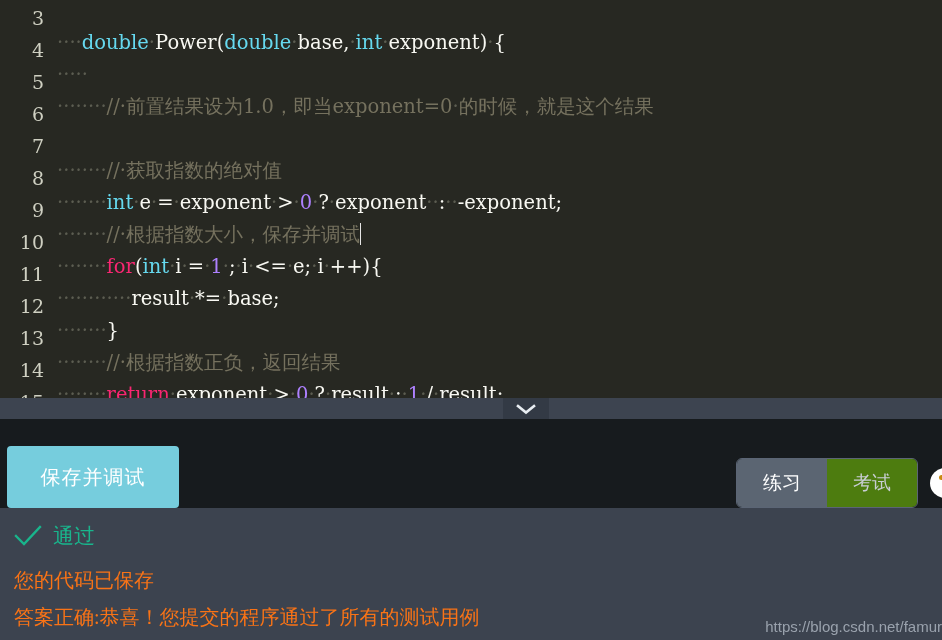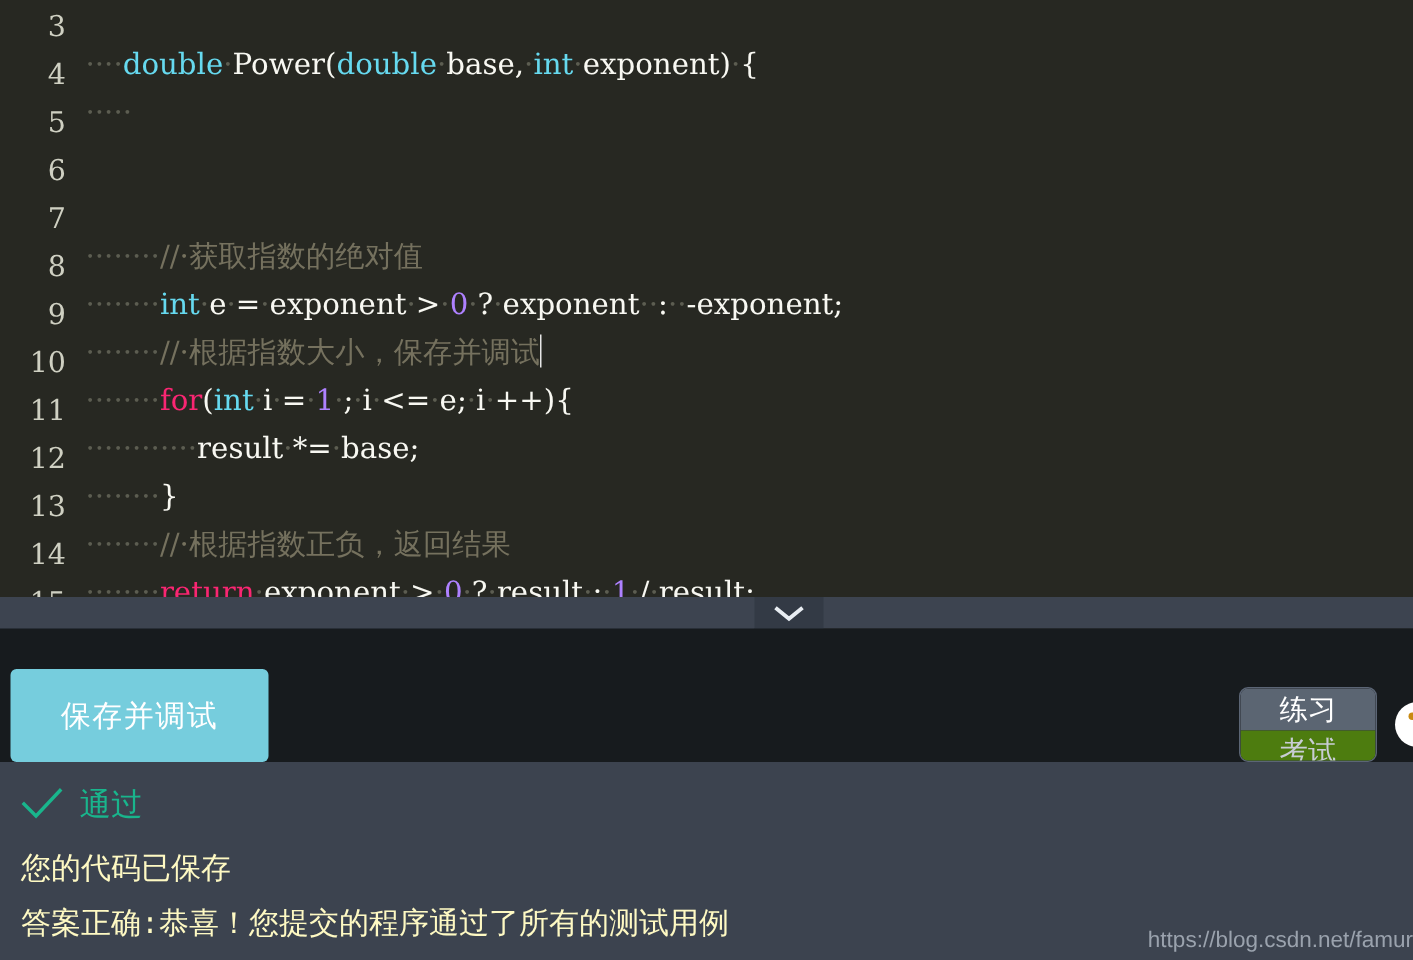--- a/index.html
+++ b/index.html
@@ -129,21 +129,20 @@
     padding-right: 0px;
     margin-right: -18px;
   }
   .mode-toggle {
     display: flex;
     border: 1px solid #5b6575;
     border-radius: 6px;
     overflow: hidden;
     height: 48px;
     margin-right: 12px;
-    flex-direction: column;
   }
   .mode-btn {
     width: 90px;
     height: 100%;
     display: flex;
     align-items: center;
     justify-content: center;
     font-size: 19px;
     font-family: "DejaVu Sans", sans-serif;
     color: #c8cdd4;
@@ -186,44 +185,44 @@
     gap: 11px;
     margin-bottom: 16px;
   }
   .check-icon { display: block; }
   .status-title {
     color: #19b58c;
     font-size: 21px;
     font-family: Liberation Mono, monospace;
   }
   .status-line {
-    color: #fef9c3;
+    color: #f97316;
     font-size: 20px;
-    font-family: Liberation Mono, monospace;
+    font-family: Liberation Serif, serif;
     margin-bottom: 8px;
     line-height: 1.45;
   }
   .watermark {
     position: absolute;
     right: 0;
     bottom: 5px;
     color: #9aa2ad;
     font-size: 15px;
     font-family: "Liberation Sans", sans-serif;
   }
 </style>
 </head>
 <body>
 
 <div id="app">
 
   <div class="editor" id="editor">
       <div class="code-line"><div class="gutter">3</div><div class="code-text"><span class="ws">····</span><span class="t-kw">double</span><span class="ws">·</span><span class="t-plain">Power(</span><span class="t-kw">double</span><span class="ws">·</span><span class="t-plain">base,</span><span class="ws">·</span><span class="t-kw">int</span><span class="ws">·</span><span class="t-plain">exponent)</span><span class="ws">·</span><span class="t-plain">{</span></div></div>
       <div class="code-line"><div class="gutter">4</div><div class="code-text"><span class="ws">·····</span></div></div>
-      <div class="code-line"><div class="gutter">5</div></div>
+      <div class="code-line"><div class="gutter">5</div><div class="code-text"><span class="ws">········</span><span class="t-cmt">//·前置结果设为1.0，即当exponent=0</span><span class="ws">·</span><span class="t-cmt">的时候，就是这个结果</span></div></div>
       <div class="code-line"><div class="gutter">6</div></div>
       <div class="code-line"><div class="gutter">7</div><div class="code-text"><span class="ws">········</span><span class="t-cmt">//·获取指数的绝对值</span></div></div>
       <div class="code-line"><div class="gutter">8</div><div class="code-text"><span class="ws">········</span><span class="t-kw">int</span><span class="ws">·</span><span class="t-plain">e</span><span class="ws">·</span><span class="t-plain">=</span><span class="ws">·</span><span class="t-plain">exponent</span><span class="ws">·</span><span class="t-plain">&gt;</span><span class="ws">·</span><span class="t-num">0</span><span class="ws">·</span><span class="t-plain">?</span><span class="ws">·</span><span class="t-plain">exponent</span><span class="ws">··</span><span class="t-plain">:</span><span class="ws">··</span><span class="t-plain">-exponent;</span></div></div>
       <div class="code-line"><div class="gutter">9</div><div class="code-text"><span class="ws">········</span><span class="t-cmt">//·根据指数大小，保存并调试</span><span class="caret"></span></div></div>
       <div class="code-line"><div class="gutter">10</div><div class="code-text"><span class="ws">········</span><span class="t-ctrl">for</span><span class="t-plain">(</span><span class="t-kw">int</span><span class="ws">·</span><span class="t-plain">i</span><span class="ws">·</span><span class="t-plain">=</span><span class="ws">·</span><span class="t-num">1</span><span class="ws">·</span><span class="t-plain">;</span><span class="ws">·</span><span class="t-plain">i</span><span class="ws">·</span><span class="t-plain">&lt;=</span><span class="ws">·</span><span class="t-plain">e;</span><span class="ws">·</span><span class="t-plain">i</span><span class="ws">·</span><span class="t-plain">++){</span></div></div>
       <div class="code-line"><div class="gutter">11</div><div class="code-text"><span class="ws">············</span><span class="t-plain">result</span><span class="ws">·</span><span class="t-plain">*=</span><span class="ws">·</span><span class="t-plain">base;</span></div></div>
       <div class="code-line"><div class="gutter">12</div><div class="code-text"><span class="ws">········</span><span class="t-plain">}</span></div></div>
       <div class="code-line"><div class="gutter">13</div><div class="code-text"><span class="ws">········</span><span class="t-cmt">//·根据指数正负，返回结果</span></div></div>
       <div class="code-line"><div class="gutter">14</div><div class="code-text"><span class="ws">········</span><span class="t-ctrl">return</span><span class="ws">·</span><span class="t-plain">exponent</span><span class="ws">·</span><span class="t-plain">&gt;</span><span class="ws">·</span><span class="t-num">0</span><span class="ws">·</span><span class="t-plain">?</span><span class="ws">·</span><span class="t-plain">result</span><span class="ws">·</span><span class="t-plain">:</span><span class="ws">·</span><span class="t-num">1</span><span class="ws">·</span><span class="t-plain">/</span><span class="ws">·</span><span class="t-plain">result;</span></div></div>
       <div class="code-line"><div class="gutter">15</div><div class="code-text"><span class="ws">····</span><span class="t-plain">}</span></div></div>

